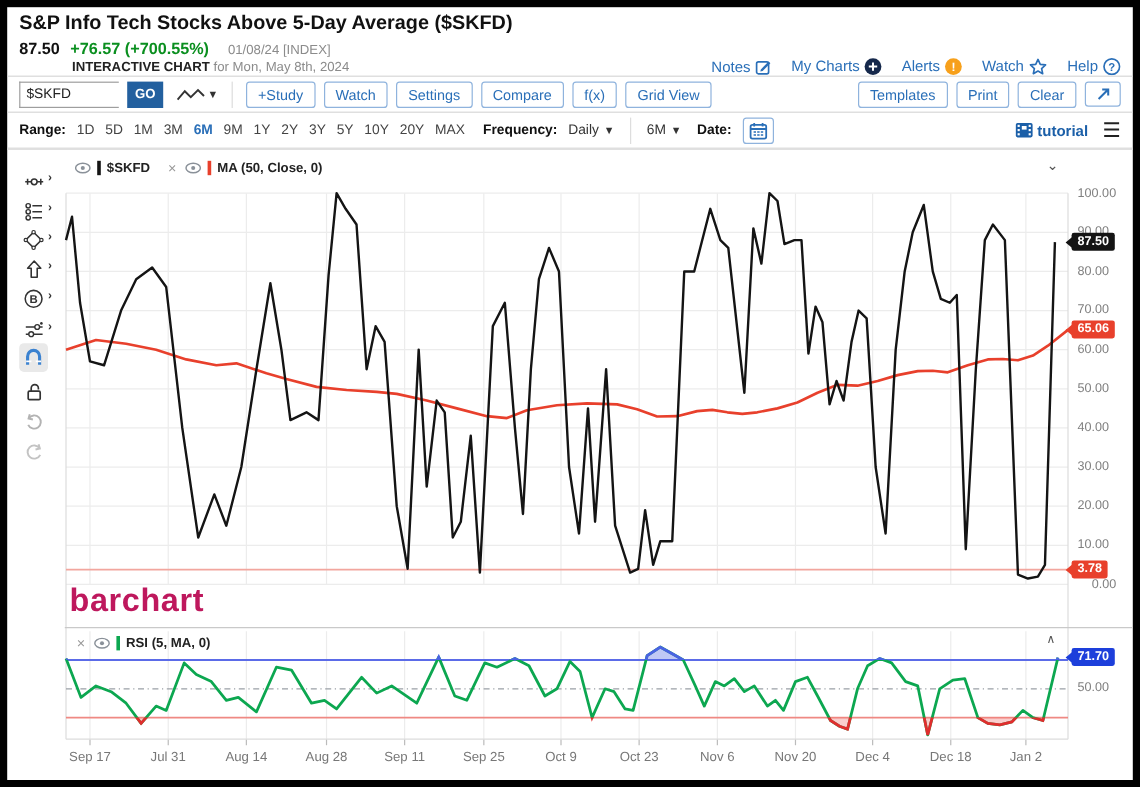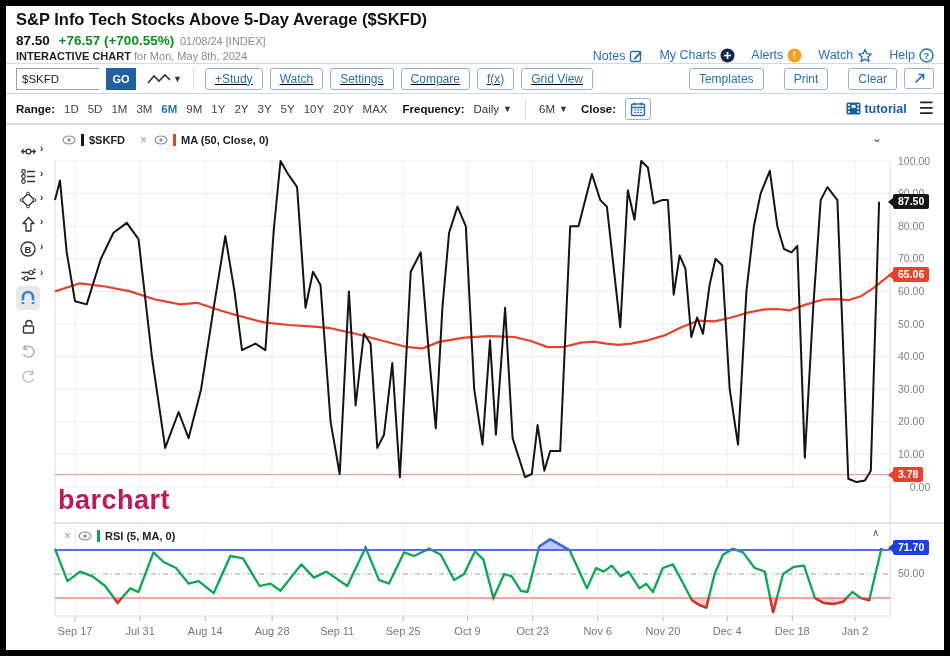--- a/index.html
+++ b/index.html
@@ -4,23 +4,23 @@
 <style>
   html,body{margin:0;padding:0;background:#fff;}
   .frame{position:relative;width:938px;height:644px;border:6px solid #000;background:#fff;
          font-family:"Liberation Sans",sans-serif;overflow:hidden;}
   
   .hdr{position:absolute;left:0;top:0;right:0;height:57px;}
   .title{position:absolute;left:10px;top:4px;font-size:16.5px;font-weight:bold;color:#111;}
   .prow{position:absolute;left:10px;top:27px;font-size:13.5px;}
   .pval{font-weight:bold;color:#111;}
   .pchg{font-weight:bold;color:#0a8f1f;margin-left:5px;}
-  .pstamp{color:#8b8b8b;font-size:11px;margin-left:2px;}
+  .pstamp{color:#8b8b8b;font-size:11px;margin-left:12px;}
   .srow{position:absolute;left:10px;top:44px;font-size:11px;color:#8b8b8b;}
-  .sbold{font-weight:bold;color:#222;}
+  .sbold{font-weight:bold;color:#222;margin-left:44px;}
   .links{position:absolute;right:10px;top:42px;display:flex;gap:16px;font-size:12.5px;color:#2a6fb8;align-items:center;}
   .lnk{display:flex;gap:4px;cursor:pointer;}
   
   .toolbar{position:absolute;left:0;right:0;top:57px;height:31px;border-top:1px solid #d8d8d8;border-bottom:1px solid #d8d8d8;
            box-sizing:border-box;display:flex;align-items:center;padding:0 10px;gap:7px;}
   .syminput{width:72px;height:20px;border:1px solid #9e9e9e;border-right:none;font-size:11.5px;padding:0 5px;color:#222;outline:none;font-family:inherit;}
   .gobtn{height:22px;width:30px;background:#23609f;color:#fff;border:none;font-weight:bold;font-size:11px;cursor:pointer;}
   .ctype{display:flex;align-items:center;gap:2px;margin-left:4px;cursor:pointer;}
   .vsep{width:1px;height:22px;background:#ddd;margin:0 4px;}
   .btn{background:#fff;border:1px solid #8fb3dd;border-radius:3px;color:#2a6fb8;font-size:12px;
@@ -120,30 +120,30 @@
   <div class="toolbar">
     <input class="syminput" value="$SKFD" style="">
     <button class="gobtn">GO</button>
     <span class="ctype">
       <svg width="24" height="14" viewBox="0 0 24 14">
           <polyline points="1,11 7,4 12,9 18,3 23,8" fill="none" stroke="#333" stroke-width="1.6"></polyline>
         </svg>
       <span class="caret">▼</span>
     </span>
     <span class="vsep"></span>
-    <span id="tbbtns" style="display:flex;gap:7px;text-decoration:underline;">
+    <span id="tbbtns" style="display:flex;gap:7px;">
         <button class="btn">+Study</button>
         <button class="btn">Watch</button>
         <button class="btn">Settings</button>
         <button class="btn">Compare</button>
         <button class="btn">f(x)</button>
         <button class="btn">Grid View</button>
       </span>
     <span class="tb-right">
-      <span id="tbright" style="display:flex;gap:20px;">
+      <span id="tbright" style="display:flex;gap:7px;">
           <button class="btn">Templates</button>
           <button class="btn">Print</button>
           <button class="btn">Clear</button>
         </span>
       <button class="btn iconbtn">
         <svg width="13" height="13" viewBox="0 0 13 13">
             <path d="M2.5 10.5 L10 3 M5.5 2.5 H10.5 V7.5" fill="none" stroke="#2a6fb8" stroke-width="1.7"></path>
           </svg>
       </button>
     </span>
@@ -169,21 +169,21 @@
     <span class="rlabel" style="margin-left:6px;">Frequency:</span>
     <span class="freq">
       <span>Daily</span>
       <span class="caret">▼</span>
     </span>
     <span class="vsep"></span>
     <span class="freq">
       <span>6M</span>
       <span class="caret">▼</span>
     </span>
-    <span class="rlabel" style="margin-left:4px;">Close:</span>
+    <span class="rlabel" style="margin-left:4px;">Date:</span>
     <span class="calbtn">
       <svg width="16" height="16" viewBox="0 0 16 16">
           <rect x="1.5" y="3" width="13" height="11.5" rx="1.5" fill="none" stroke="#2a6fb8" stroke-width="1.5"></rect>
           <path d="M4.5 1.5v3M11.5 1.5v3M1.5 6.5h13" stroke="#2a6fb8" stroke-width="1.5"></path>
           <path d="M4 9h2M7 9h2M10 9h2M4 11.5h2M7 11.5h2M10 11.5h2" stroke="#2a6fb8" stroke-width="1.2"></path>
         </svg>
     </span>
     <span class="rb-right">
       <span class="tut">
         <svg width="15" height="13" viewBox="0 0 15 13">

